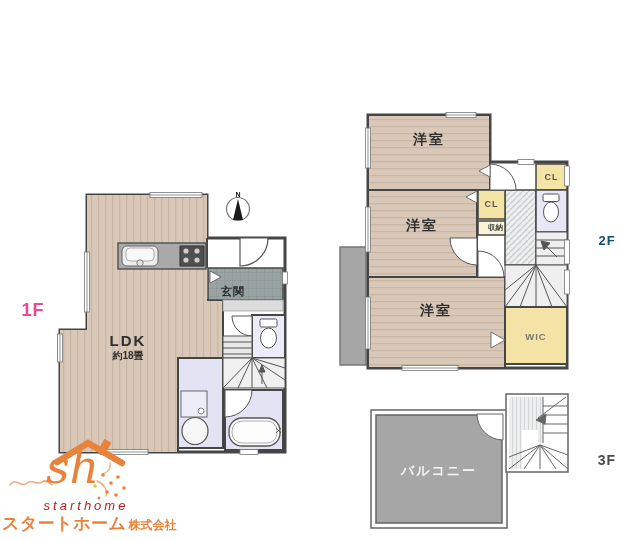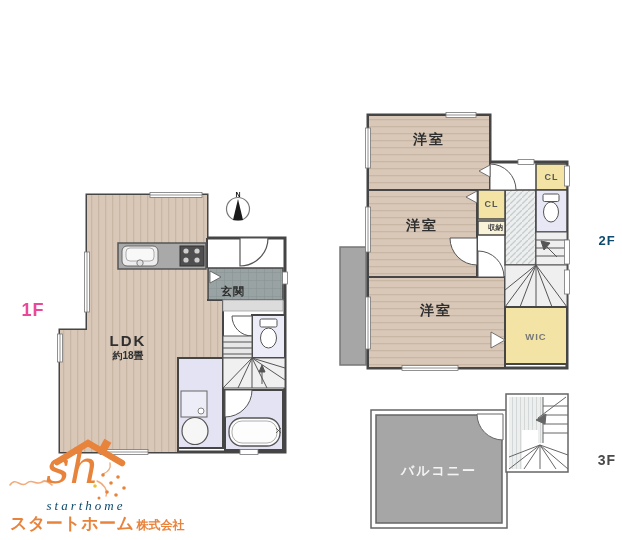--- a/index.html
+++ b/index.html
@@ -30,25 +30,25 @@
   .lbl-n{left:232px;top:191px;width:12px;font-size:7px;color:#111;}
   .logo{position:absolute;left:0;top:428px;width:185px;height:112px;z-index:3;}
   .logo svg{position:absolute;left:0;top:0;}
   .logo-sh{
     position:absolute;left:46px;top:16px;width:70px;
     font-family:"DejaVu Serif",serif;font-style:italic;font-weight:normal;
     font-size:46px;color:#E8833C;line-height:1;
   }
   .logo-en{
     position:absolute;left:36px;top:70px;width:100px;text-align:center;
-    font-family:Liberation Serif, serif;font-style:italic;
-    font-size:13px;color:#0c4a6e;letter-spacing:3px;
+    font-family:Liberation Sans, sans-serif;font-style:italic;
+    font-size:13px;color:#b91c1c;letter-spacing:3px;
   }
   .logo-ja{
-    position:absolute;left:10px;top:84px;width:185px;white-space:nowrap;
+    position:absolute;left:2px;top:84px;width:185px;white-space:nowrap;
     color:#E8833C;font-weight:bold;
   }
   .logo-ja .ja-name{font-size:17px;letter-spacing:0.5px;}
   .logo-ja .ja-suffix{font-size:12px;margin-left:2px;}
 </style>
 </head>
 <body>
 
 <div class="canvas">
 

